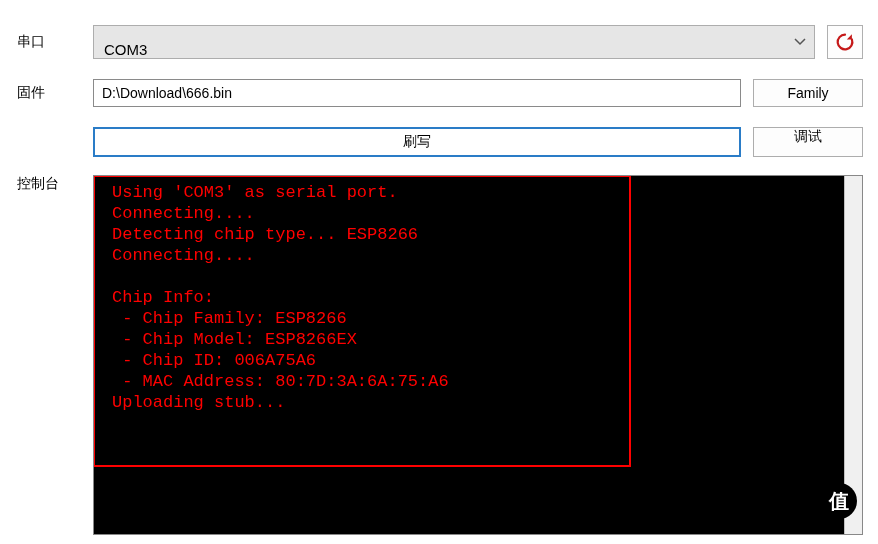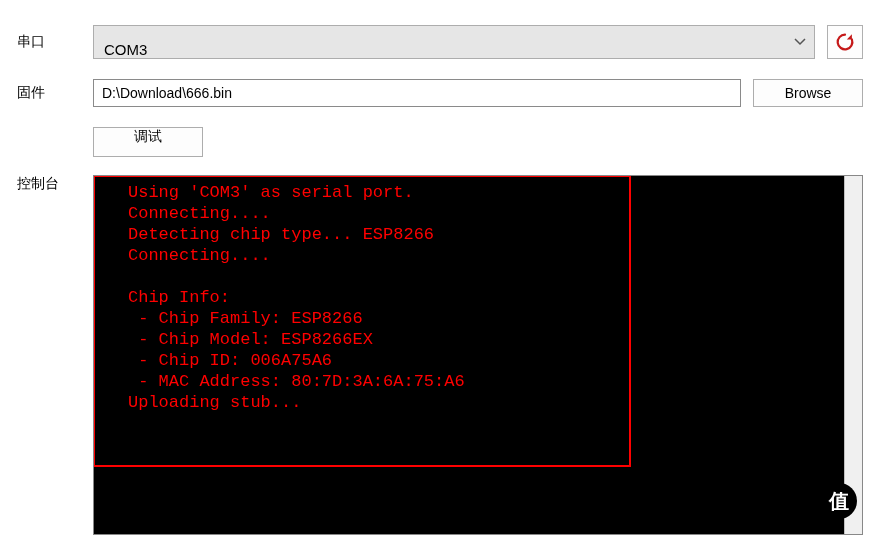--- a/index.html
+++ b/index.html
@@ -131,21 +131,21 @@
     left: -1px;
     top: -1px;
     width: 538px;
     height: 292px;
     border: 2px solid #ff0000;
     pointer-events: none;
   }
   .console {
     position:absolute;
     left:0; right:18px; top:0; bottom:0;
-    padding: 6px 4px 0 34px;
+    padding: 6px 4px 0 18px;
     font-family: "Courier New", "SimSun", monospace;
     font-size: 17px;
     line-height: 21px;
     color: #ff0000;
     white-space: pre;
   }
 
   
   .watermark {
     position: absolute;
@@ -201,28 +201,31 @@
         </span>
       </div>
     </div>
   </div>
 
   <div class="row">
     <div class="label-col">固件</div>
     <div class="main-col">
       <input class="text-input" type="text" value="D:\Download\666.bin" style="">
       <div class="browse-btn">
-        <span>Browse</span>
+        <span>Family</span>
       </div>
     </div>
   </div>
 
   <div class="row big-btn-row">
     <div class="label-col"></div>
     <div class="main-col">
+      <div class="flash-btn">
+        <span>刷写</span>
+      </div>
       <div class="debug-btn">
         <span>调试</span>
       </div>
     </div>
   </div>
 
   <div class="row console-row">
     <div class="label-col">控制台</div>
     <div class="main-col">
       <div class="console-wrap">

